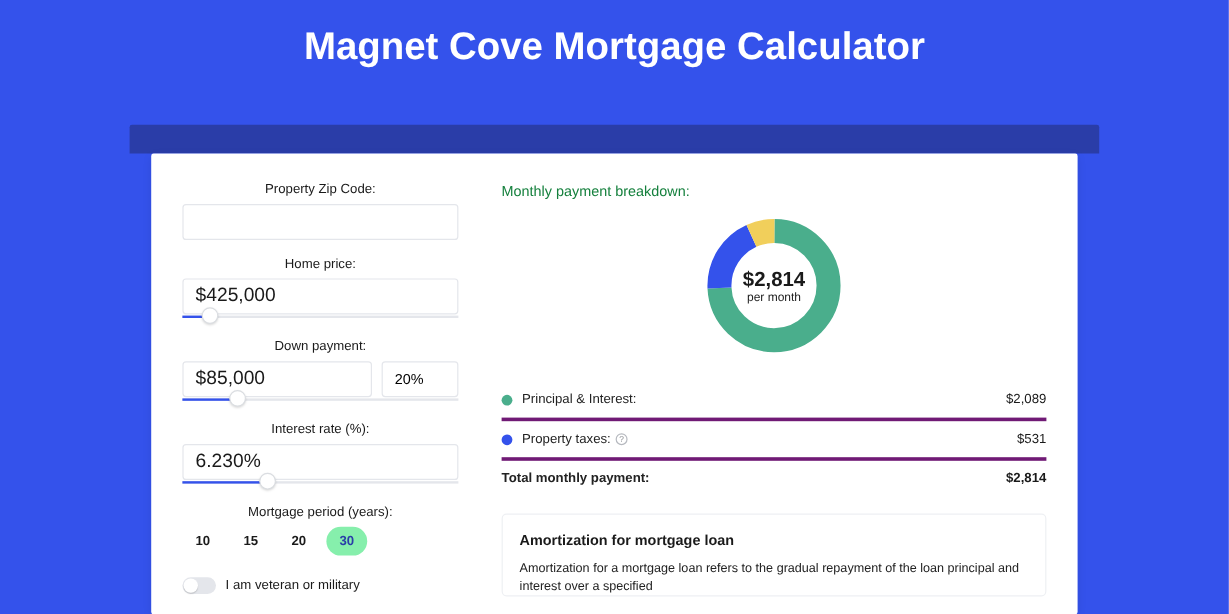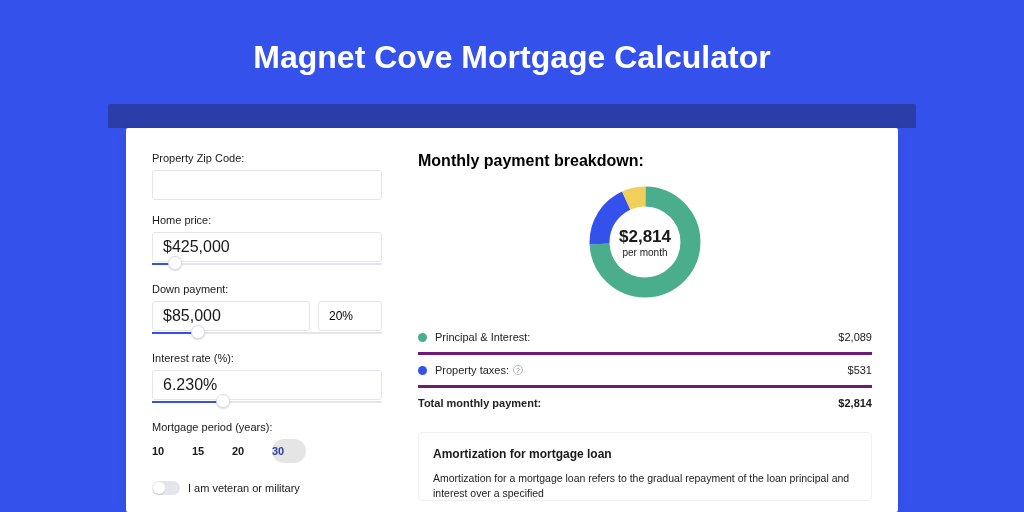--- a/index.html
+++ b/index.html
@@ -9,21 +9,21 @@
     width: 1024px;
     height: 512px;
     overflow: hidden;
     position: relative;
   }
   .page-title {
     color: #fff;
     font-size: 32px;
     font-weight: 700;
     text-align: center;
-    padding: 39px 0 18px 0;
+    padding: 20px 0 18px 0;
   }
   .backdrop {
     position: absolute;
     top: 104px;
     left: 108px;
     right: 108px;
     height: 24px;
     background: #2a3da8;
     border-radius: 2px 2px 0 0;
   }
@@ -43,20 +43,21 @@
     padding: 24px 26px 0 26px;
   }
   .right-col {
     flex: 1;
     padding: 24px 26px 0 10px;
   }
   .field-label {
     font-size: 11px;
     color: #1a1a1a;
     margin-bottom: 6px;
+    text-align: center;
   }
   .text-input {
     width: 100%;
     height: 30px;
     border: 1px solid #e4e6eb;
     border-radius: 3px;
     padding: 0 10px;
     font-size: 16px;
     color: #1a1a1a;
   }
@@ -106,28 +107,29 @@
     font-size: 12px;
   }
   .period-row {
     display: flex;
     gap: 6px;
   }
   .period-btn {
     width: 34px;
     height: 24px;
     line-height: 24px;
+    text-align: center;
     font-size: 11px;
     font-weight: 600;
     border-radius: 3px;
     color: #1a1a1a;
     cursor: pointer;
   }
   .period-btn.selected {
-    background: #e5e5e5;
+    background: #86efac;
     color: #2a3da8;
     border-radius: 12px;
   }
   .toggle-row {
     display: flex;
     align-items: center;
     gap: 8px;
     margin-top: 18px;
   }
   .toggle {
@@ -141,23 +143,23 @@
     position: absolute;
     left: 1px;
     top: 1px;
     width: 12px;
     height: 12px;
     background: #fff;
     border-radius: 50%;
     box-shadow: 0 1px 1px rgba(0,0,0,0.15);
   }
   .breakdown-title {
-    font-size: 16px;
-    font-weight: 700;
-    color: #000000;
+    font-size: 12px;
+    font-weight: 400;
+    color: #15803d;
     margin-bottom: 12px;
   }
   .donut-wrap {
     display: flex;
     justify-content: center;
     margin-bottom: 20px;
   }
   .donut {
     position: relative;
     width: 120px;

